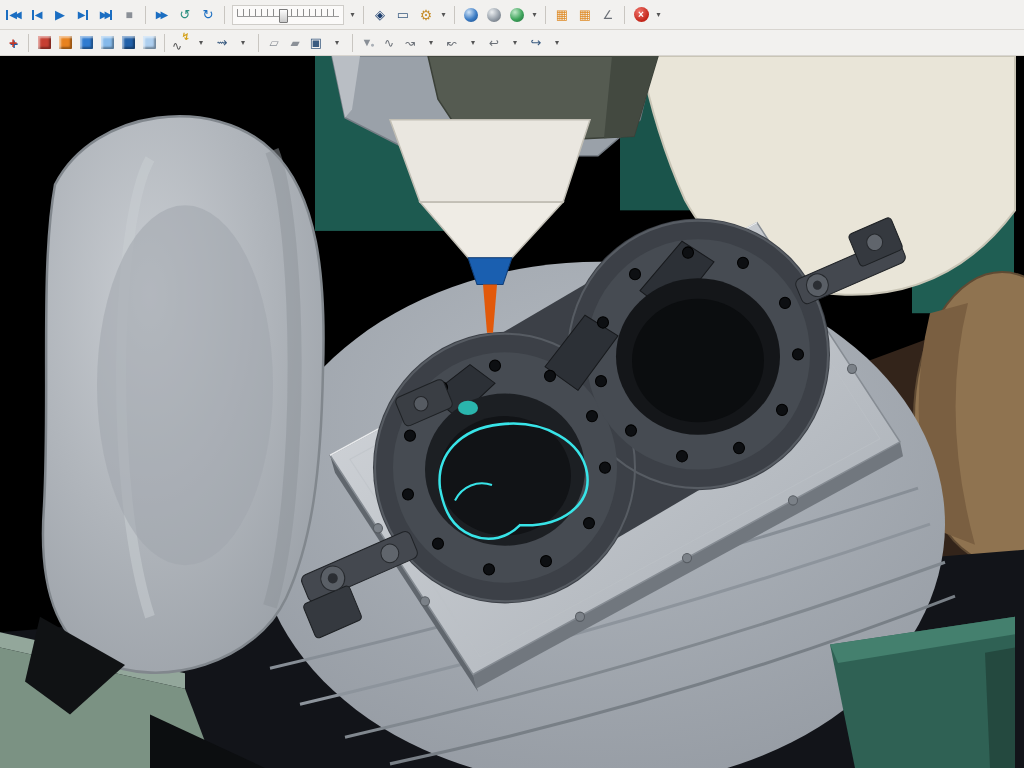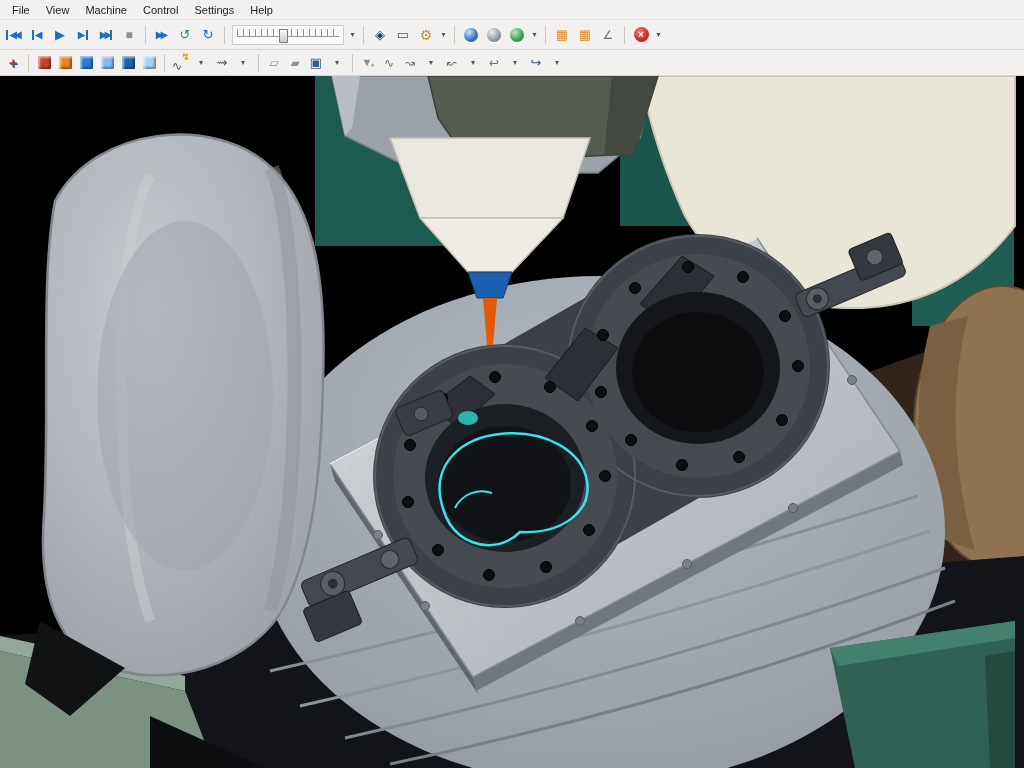--- a/index.html
+++ b/index.html
@@ -70,28 +70,20 @@
 
   
   .viewport{flex:1 1 auto;position:relative;background:#000;}
   .viewport svg{display:block;width:100%;height:100%;}
 </style>
 </head>
 <body>
 
 <div class="app">
 
-  <div class="menubar">
-    <div class="menuitem">File</div>
-    <div class="menuitem">View</div>
-    <div class="menuitem">Machine</div>
-    <div class="menuitem">Control</div>
-    <div class="menuitem">Settings</div>
-    <div class="menuitem">Help</div>
-  </div>
 
   <div class="toolbar tb1">
     <button class="tb">
         <span class="g blue dbl barL">◀◀</span>
       </button>
     <button class="tb">
         <span class="g blue barL">◀</span>
       </button>
     <button class="tb">
         <span class="g blue big">▶</span>

